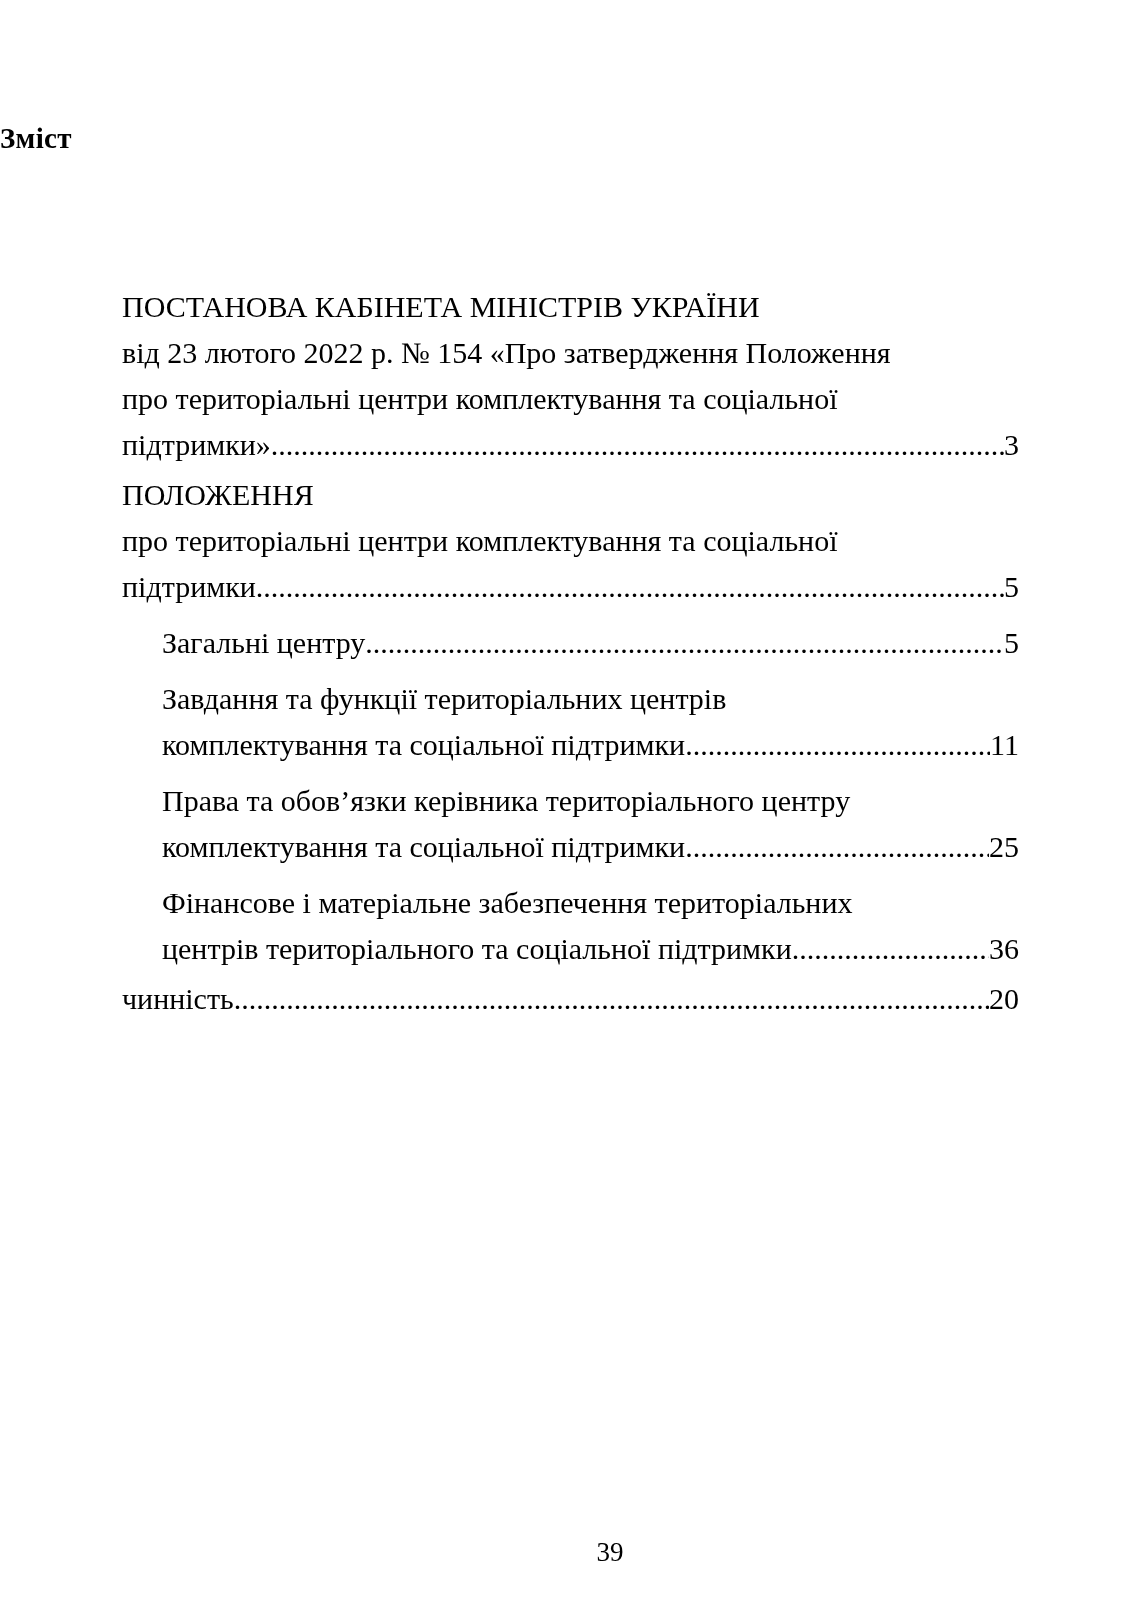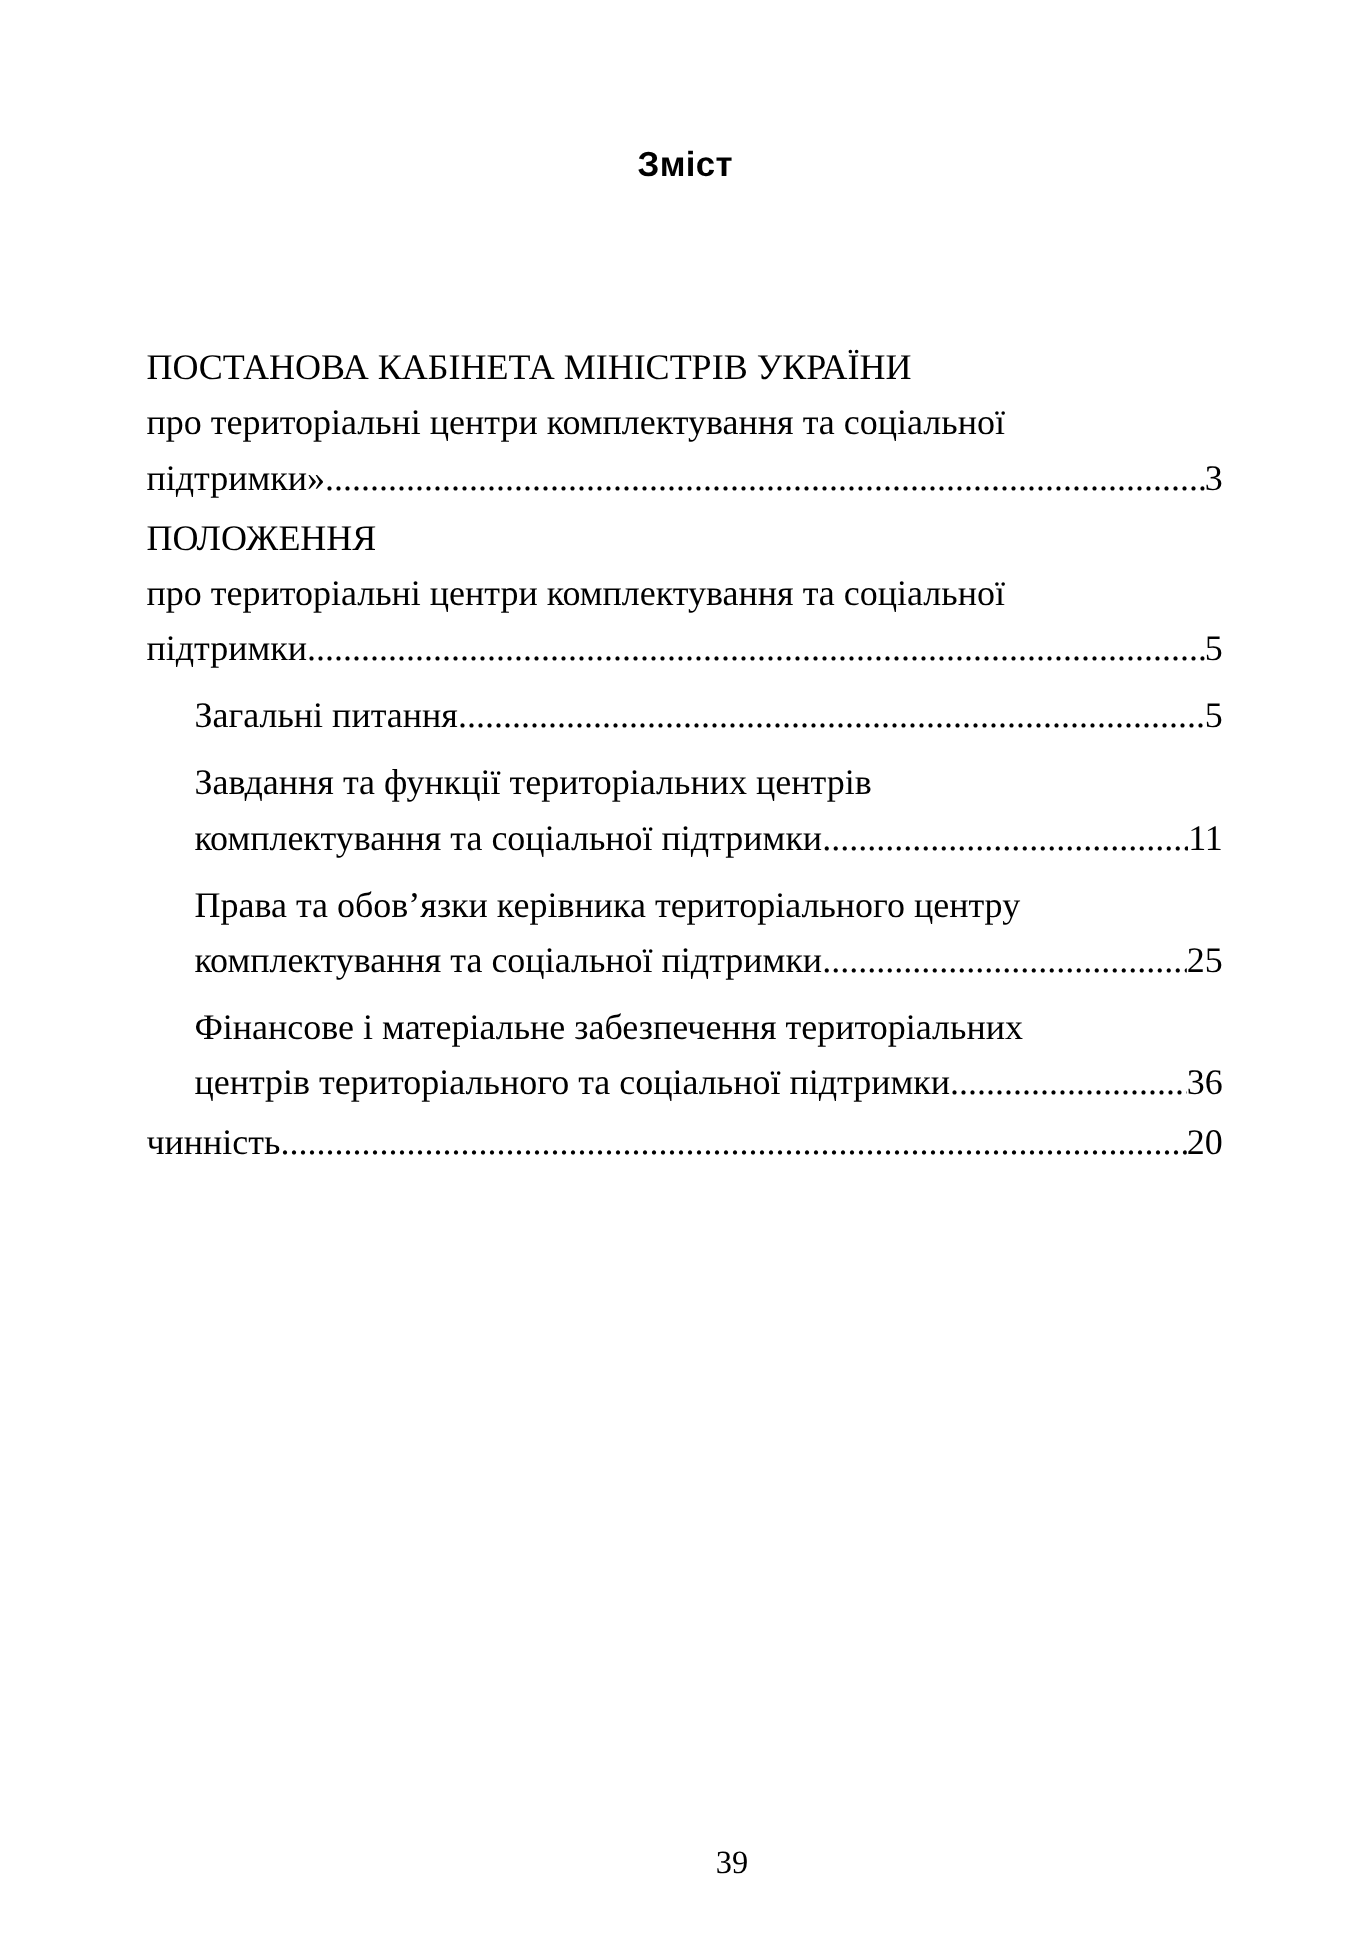--- a/index.html
+++ b/index.html
@@ -1,19 +1,19 @@
 <!DOCTYPE html>
 <html><head>
 <meta charset="utf-8">
 <style>
   html, body { margin: 0; padding: 0; background: #ffffff; }
   body { width: 1142px; height: 1615px; position: relative; overflow: hidden; color: #000; }
   .title {
-    position: absolute; top: 122px; left: 0; width: 1142px; text-align: center;
-    font-family: Liberation Sans, sans-serif; font-weight: bold; font-size: 29px; letter-spacing: 0.3px;
+    position: absolute; top: 122px; left: 0; width: 1142px; text-align: left;
+    font-family: Liberation Serif, serif; font-weight: bold; font-size: 29px; letter-spacing: 0.3px;
   }
   .toc { position: absolute; top: 252px; left: 122px; width: 897px;
     font-family: "Liberation Serif", serif; font-size: 30px; line-height: 46px; margin-top: 32px; }
   .entry { position: relative; }
   .entry.l2 { padding-left: 40px; }
   .line { display: block; white-space: nowrap; overflow: hidden; }
   .last { display: flex; align-items: center; white-space: nowrap; }
   .last .t { flex: 0 0 auto; }
   .last .dots { flex: 1 1 auto; overflow: hidden; white-space: nowrap; }
   .last .dots::before {
@@ -27,20 +27,21 @@
 </style>
 </head>
 <body>
 
 <div class="title">Зміст</div>
 
 <div class="toc">
 
   <div class="entry l1">
     <span class="line">ПОСТАНОВА КАБІНЕТА МІНІСТРІВ УКРАЇНИ</span>
+    <span class="line">від 23 лютого 2022 р. № 154 «Про затвердження Положення</span>
     <span class="line">про територіальні центри комплектування та соціальної</span>
     <div class="last">
       <span class="t">підтримки»</span>
       <span class="dots"></span>
       <span class="pg">3</span>
     </div>
   </div>
   <div class="gap-a"></div>
 
   <div class="entry l1">
@@ -49,21 +50,21 @@
     <div class="last">
       <span class="t">підтримки</span>
       <span class="dots"></span>
       <span class="pg">5</span>
     </div>
   </div>
   <div class="gap-b"></div>
 
   <div class="entry l2">
     <div class="last">
-      <span class="t">Загальні питання</span>
+      <span class="t">Загальні центру</span>
       <span class="dots"></span>
       <span class="pg">5</span>
     </div>
   </div>
   <div class="gap-b"></div>
 
   <div class="entry l2">
     <span class="line">Завдання та функції територіальних центрів</span>
     <div class="last">
       <span class="t">комплектування та соціальної підтримки</span>

